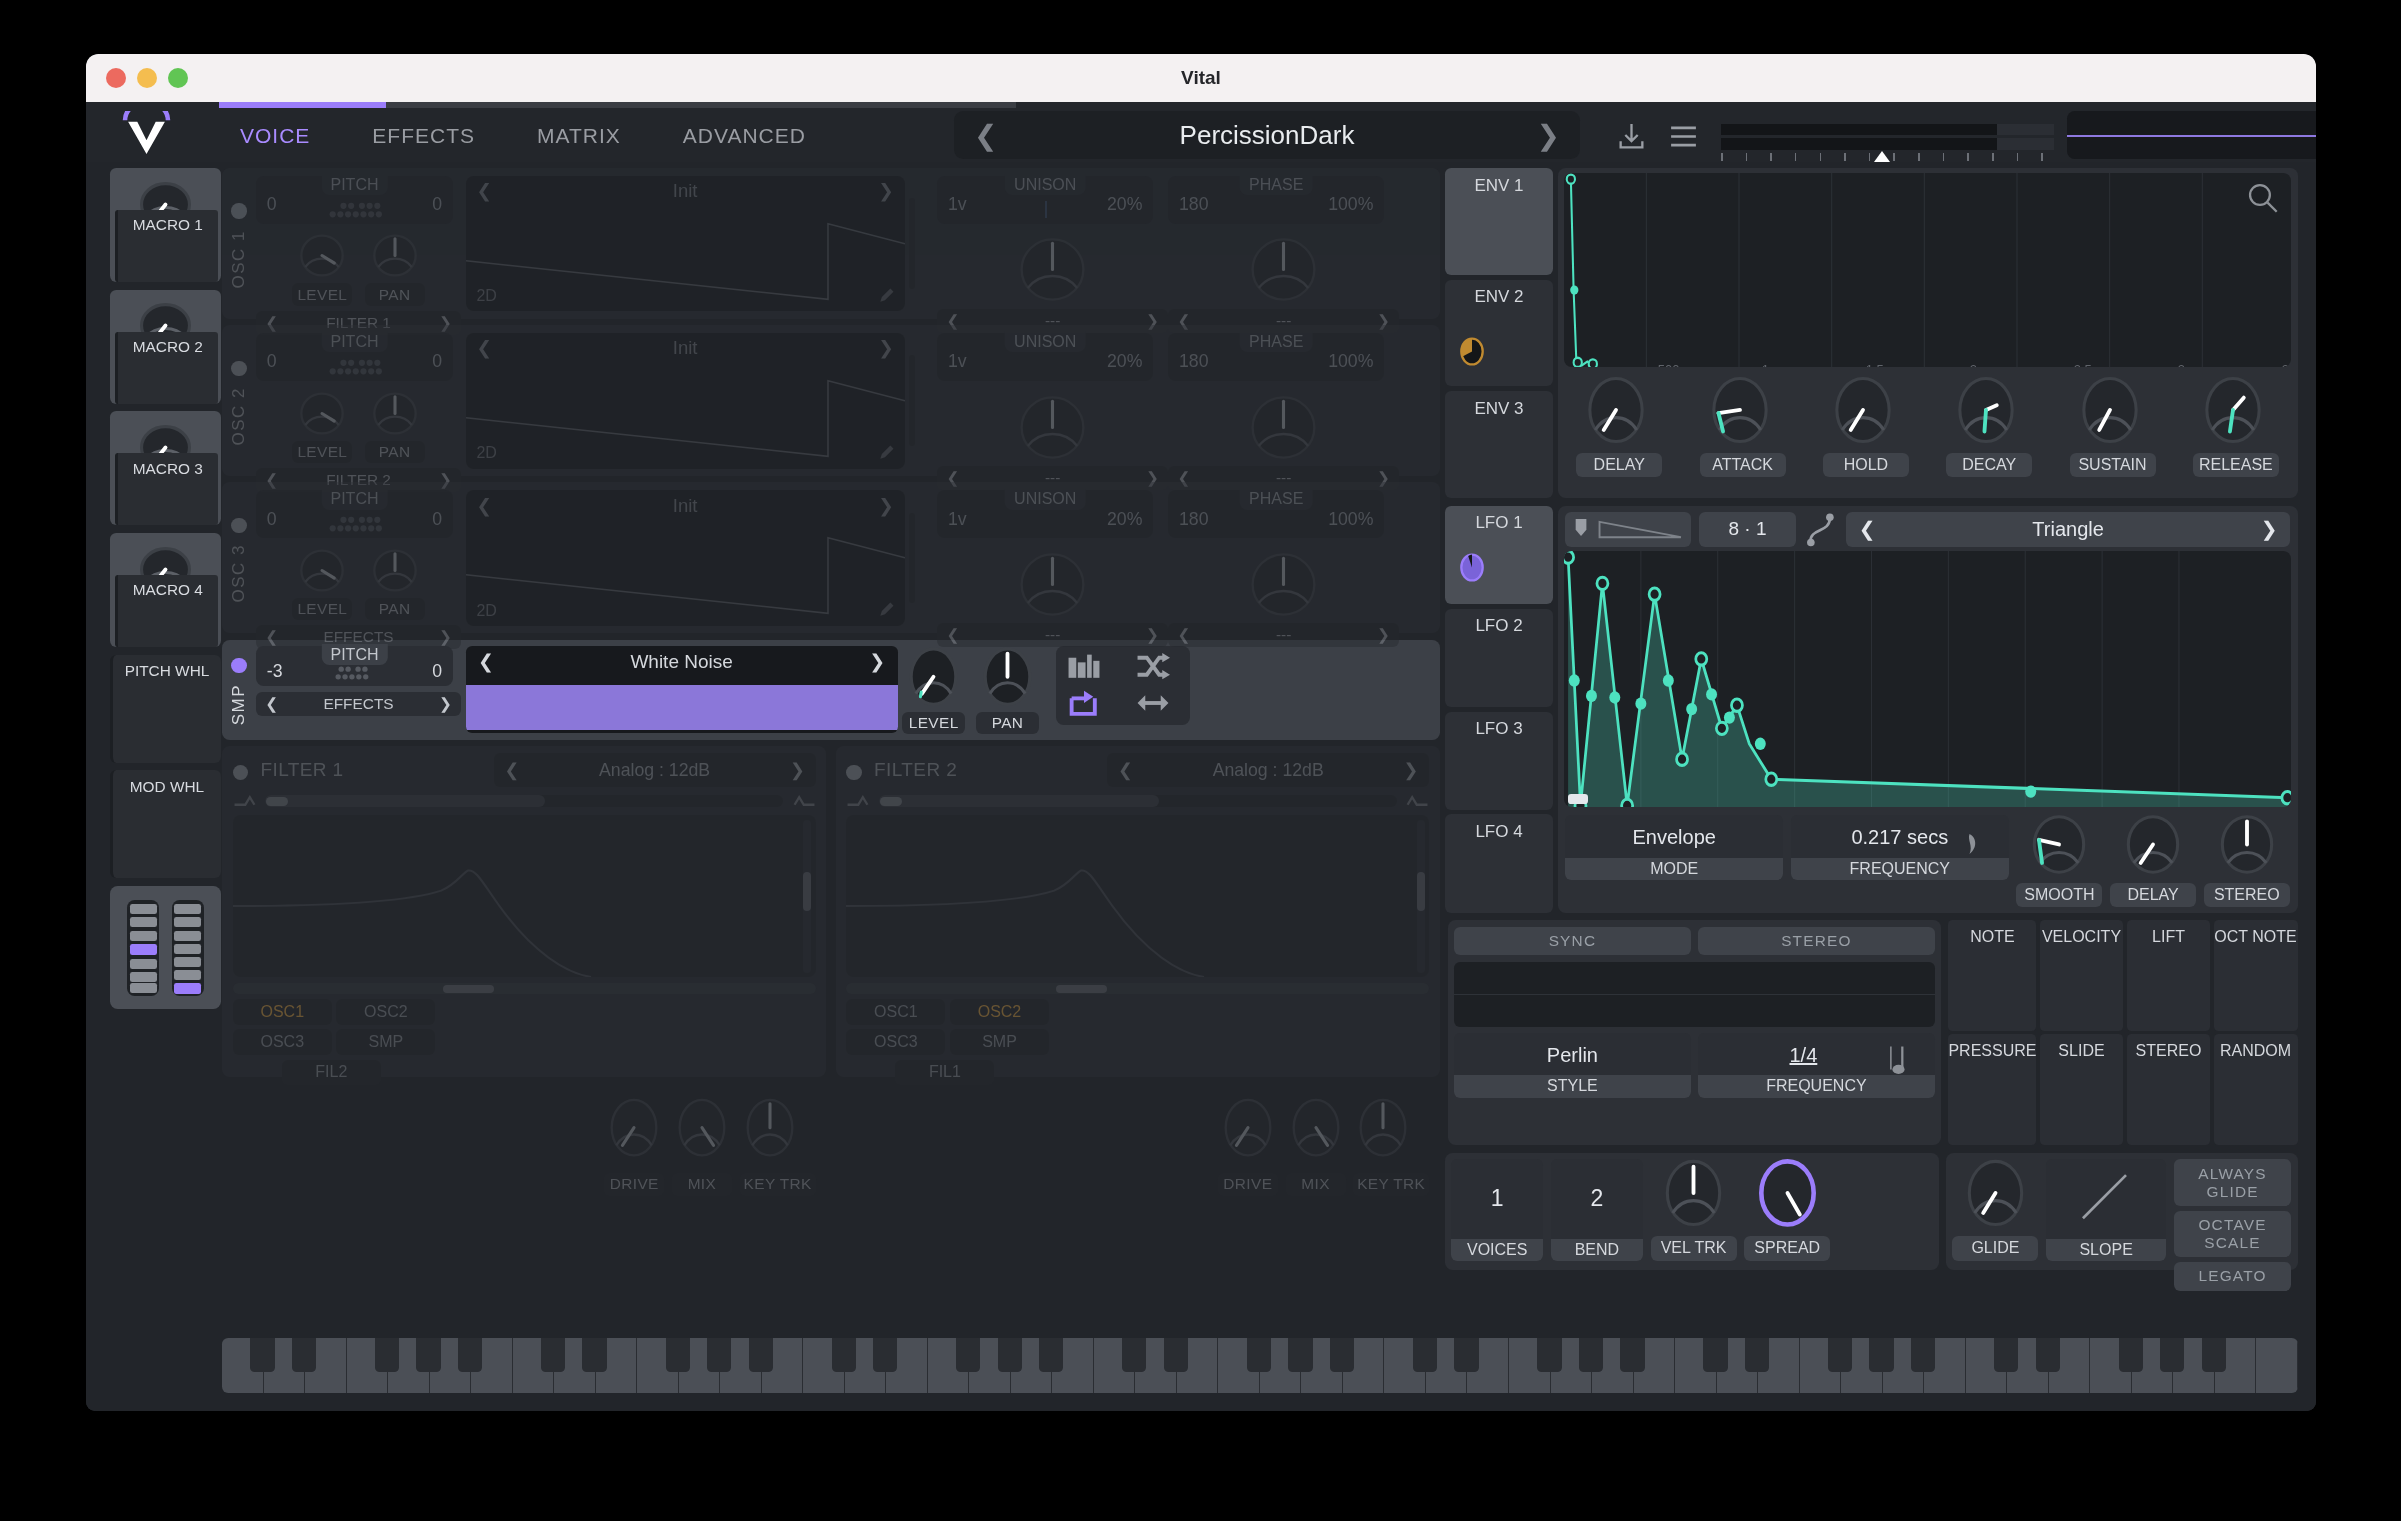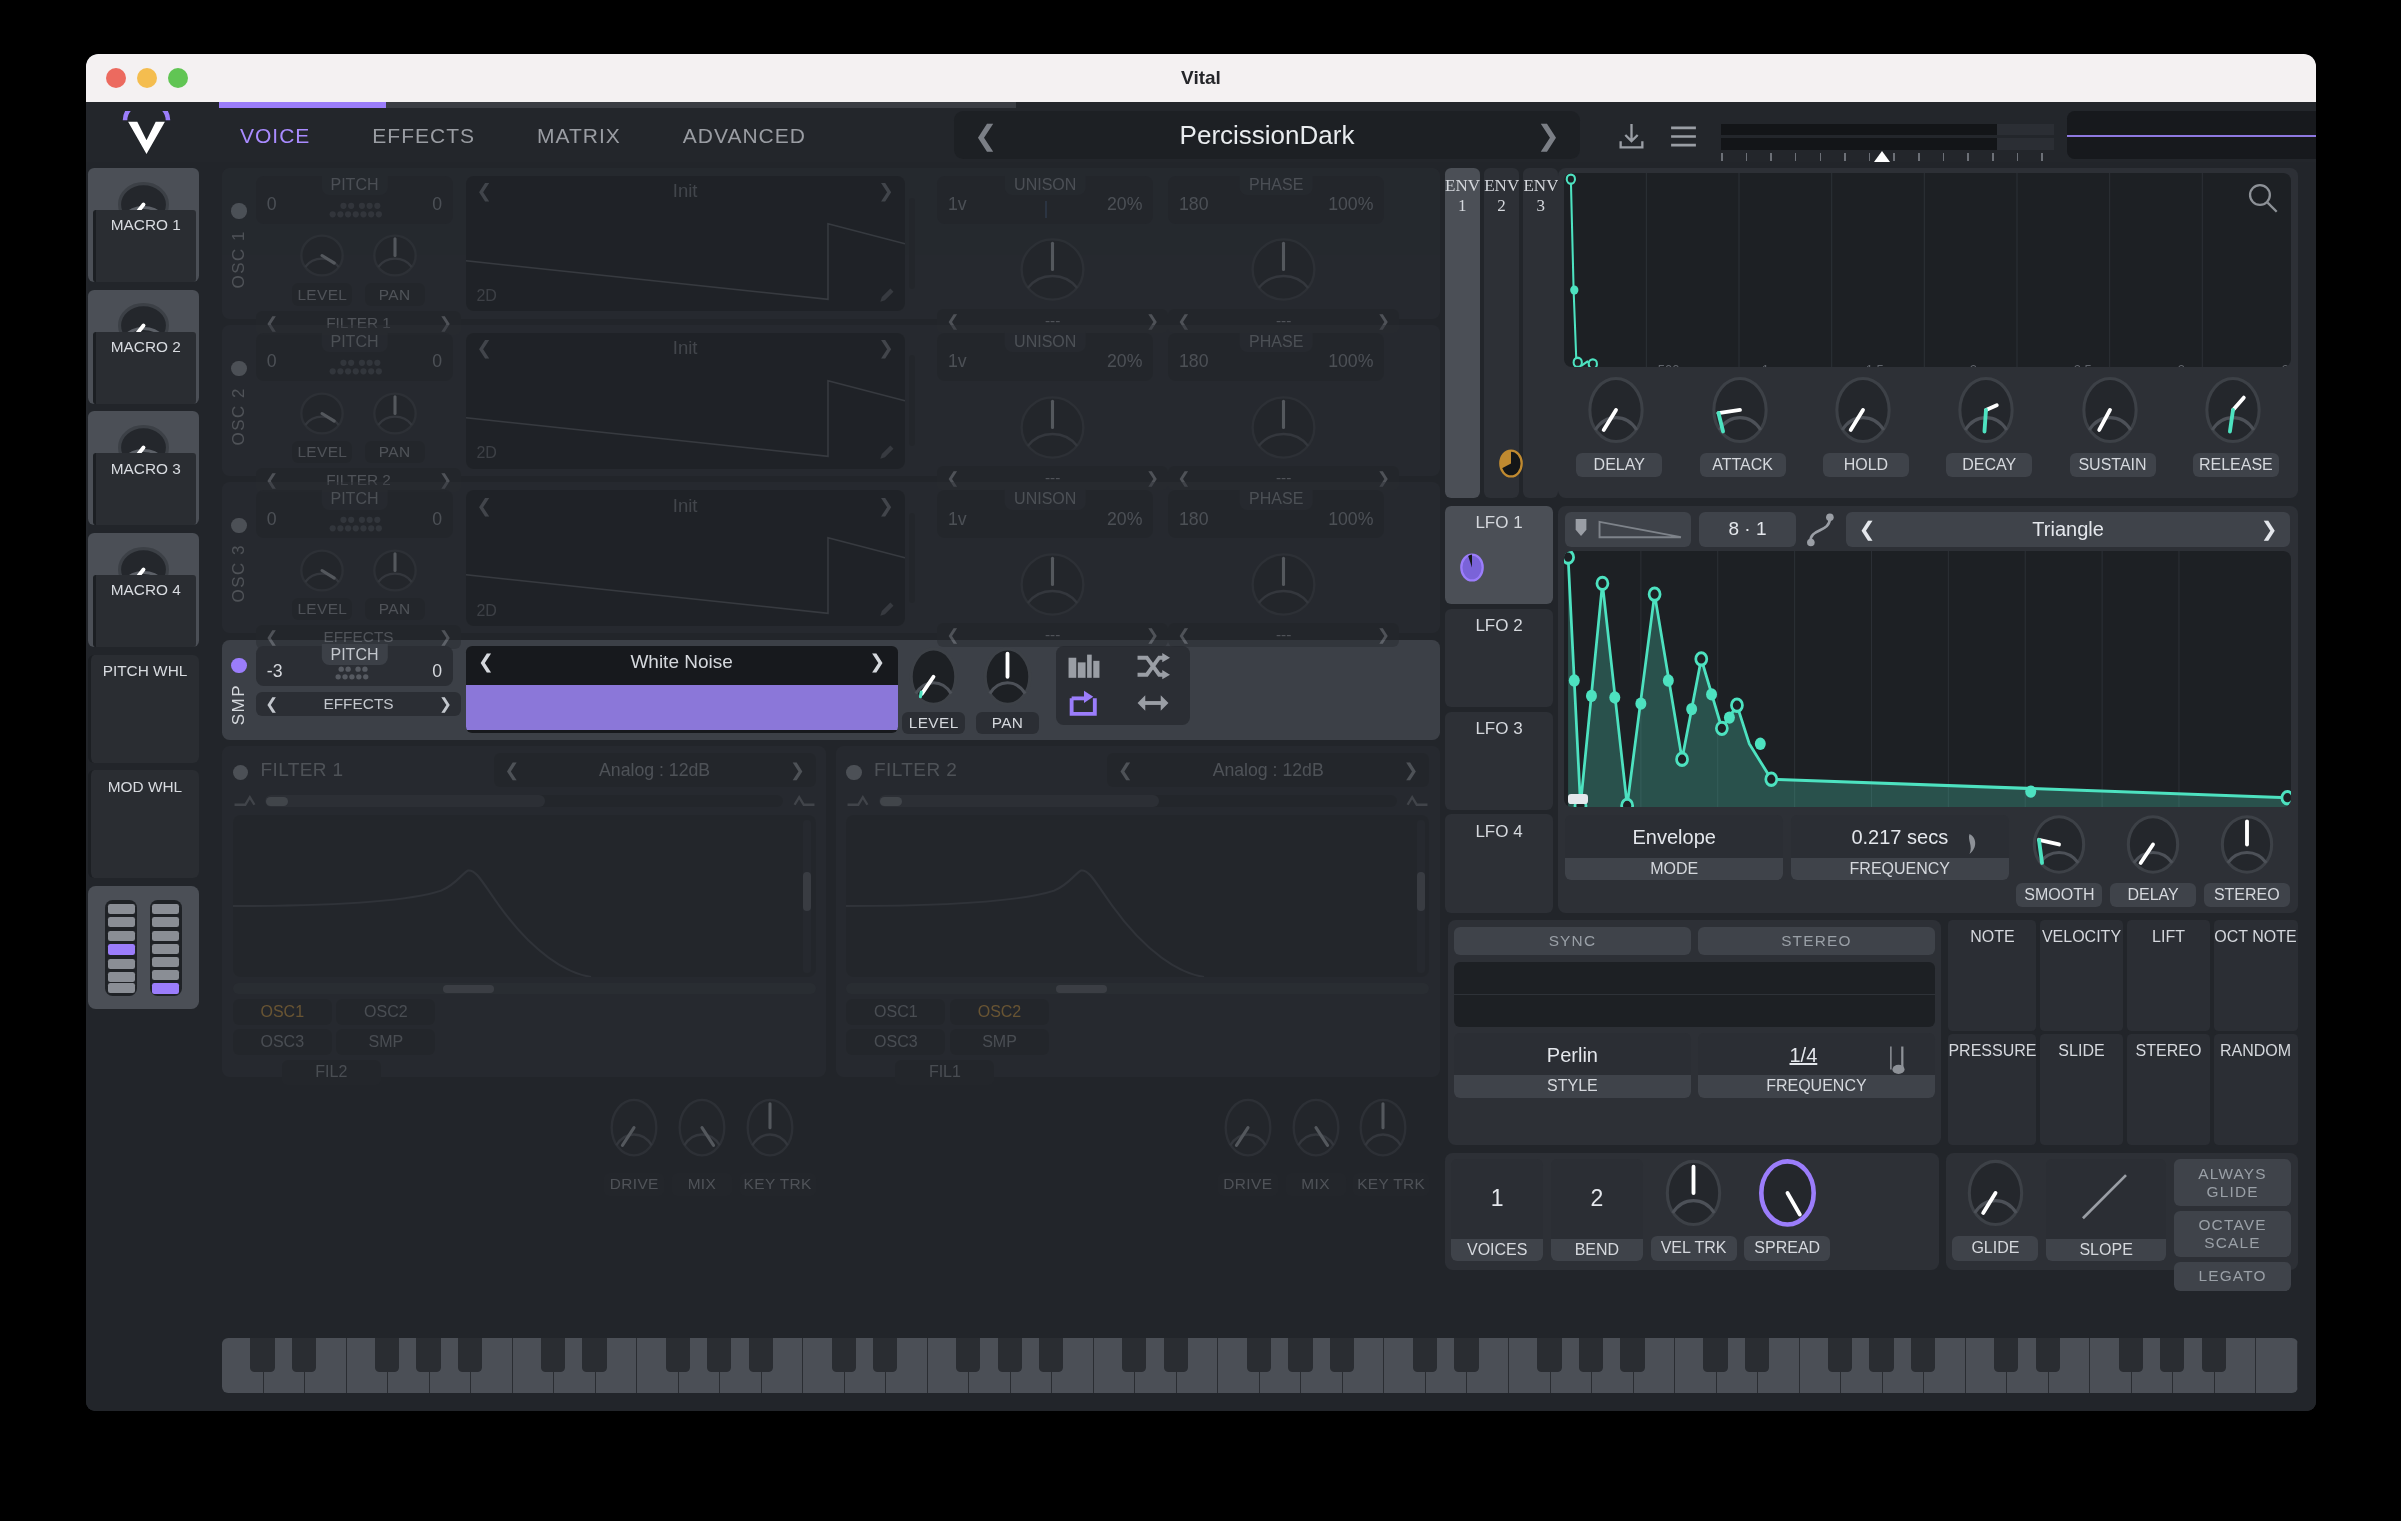--- a/index.html
+++ b/index.html
@@ -78,21 +78,21 @@
     width: 0; height: 0; border-left: 8.5px solid transparent;
     border-right: 8.5px solid transparent; border-bottom: 11.6px solid #fff;
   }
   #scope {
     position: absolute; left: 1981px; top: 9.2px; width: 325px; height: 48px;
     background: #17191d; border-radius: 7.7px; overflow: hidden;
   }
   #scope .line { position: absolute; left: 0; right: 0; top: 50%; height: 2.3px; background: #8e78e0; }
 
   
-  #left-col { position: absolute; left: 2px; top: 66px; width: 111px; bottom: 18.5px; }
+  #left-col { position: absolute; left: 24px; top: 66px; width: 111px; bottom: 18.5px; }
   #mid-col  { position: absolute; left: 136px; top: 66px; width: 1218px; bottom: 18.5px; }
   #right-col{ position: absolute; left: 1359px; top: 66px; right: 18.5px; bottom: 18.5px; }
 
   
   .macro {
     background: #4b4f56; border-radius: 6.2px; margin-bottom: 7.7px;
     position: relative; height: 114px;
   }
   .macro .knob-wrap { display:flex; justify-content:center; padding-top: 10.8px; }
   .macro-label {
@@ -927,21 +927,21 @@
               </div>
             </div>
           </div>
         </div>
       </div>
     </div>
 
     <div id="right-col">
 
       <div style="display:flex;height:330px;">
-        <div style="width:108px;display:flex;gap:4.6px;font-family:Liberation Serif, serif;">
+        <div style="width:108px;display:flex;flex-direction:column;gap:4.6px;">
           <div class="mod-tab sel" style="flex:1;">ENV 1</div>
           <div class="mod-tab" style="flex:1;position:relative;">
             <span>ENV 2</span>
             <svg style="position:absolute;left:14px;bottom:20px;" width="26" height="29" viewBox="0 0 34 38">
               <ellipse cx="17" cy="19" rx="14" ry="17" fill="#141618" stroke="#c08a30" stroke-width="3"></ellipse>
               <path d="M17 19 L17 2 A14 17 0 0 0 4 26 Z" fill="#c08a30"></path>
             </svg>
           </div>
           <div class="mod-tab" style="flex:1;">ENV 3</div>
         </div>

